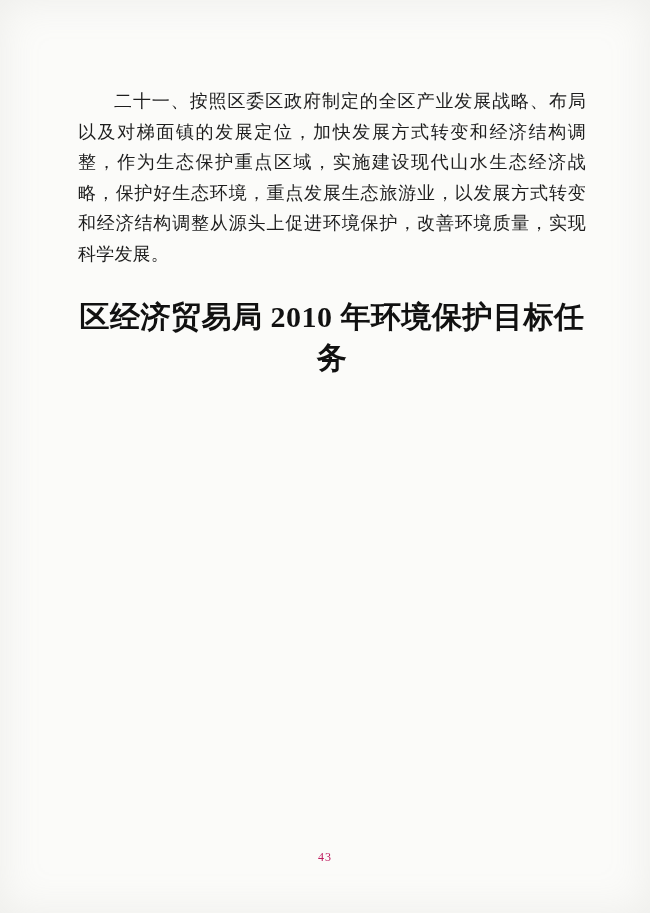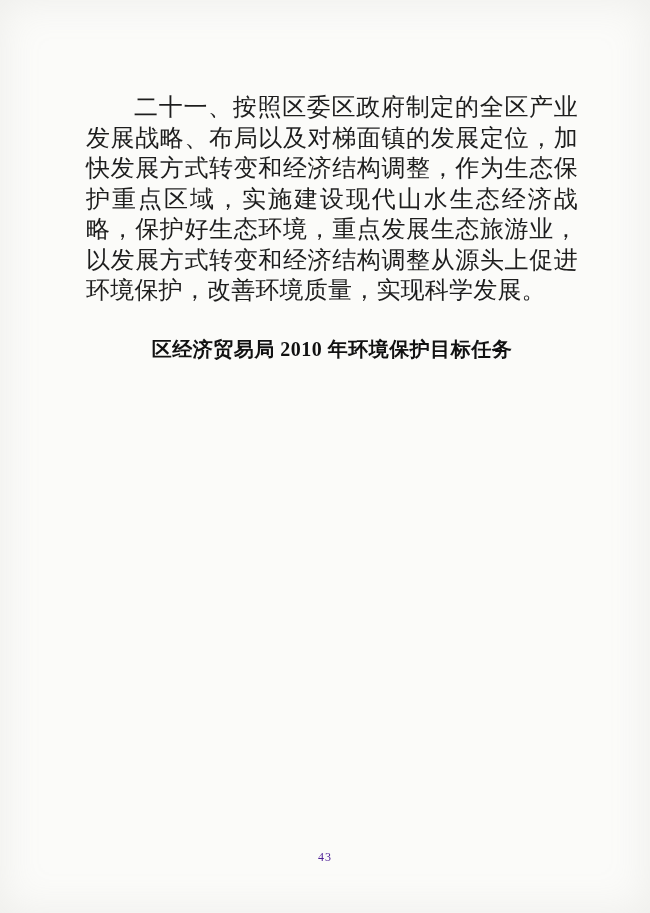--- a/index.html
+++ b/index.html
@@ -22,47 +22,46 @@
     box-sizing: border-box;
   }
   .content {
     position: absolute;
     left: 78px;
     top: 86px;
     width: 508px;
     color: #1d1d1d;
   }
   .para {
-    margin: 8px;
-    font-size: 24px;
+    margin: 0;
+    font-size: 18px;
     line-height: 30.5px;
     text-align: justify;
     text-justify: inter-ideograph;
     text-indent: 2em;
     letter-spacing: 0.2px;
     word-break: break-all;
-    font-family: Liberation Mono, monospace;
   }
   .title {
     margin: 28px 0 27px 0;
-    font-size: 20px;
+    font-size: 30px;
     font-weight: 700;
     text-align: center;
     letter-spacing: 0.5px;
     color: #111;
     text-indent: 0;
   }
   .page-number {
     position: absolute;
     top: 850px;
     left: 0;
     width: 100%;
     text-align: center;
     font-size: 12px;
-    color: #4c1d95;
+    color: #be185d;
     letter-spacing: 1px;
   }
 </style>
 </head>
 <body>
 
 <div class="page">
   <div class="content">
     <p class="para">二十一、按照区委区政府制定的全区产业发展战略、布局以及对梯面镇的发展定位，加快发展方式转变和经济结构调整，作为生态保护重点区域，实施建设现代山水生态经济战略，保护好生态环境，重点发展生态旅游业，以发展方式转变和经济结构调整从源头上促进环境保护，改善环境质量，实现科学发展。</p>
     <h1 class="title">区经济贸易局 2010 年环境保护目标任务</h1>

